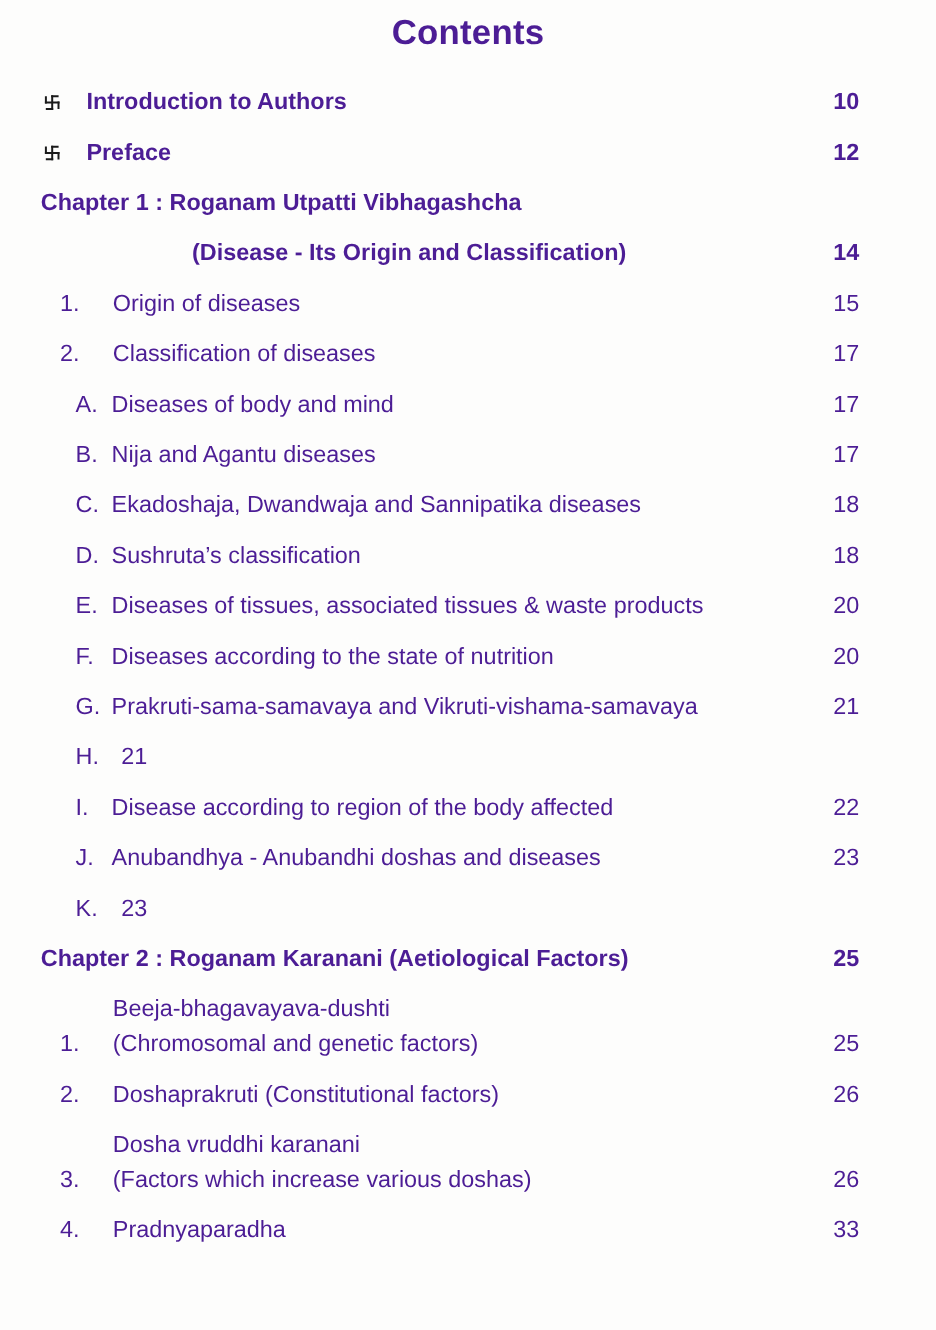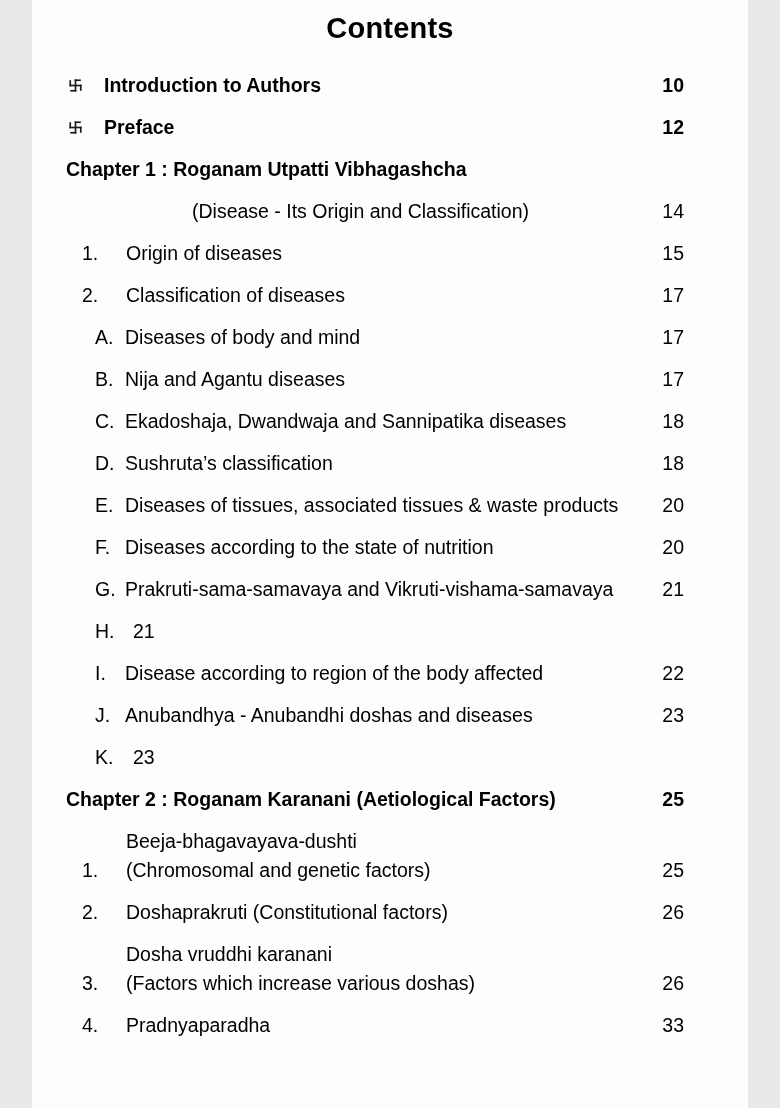--- a/index.html
+++ b/index.html
@@ -1,22 +1,22 @@
 <!DOCTYPE html>
 <html><head>
 <meta charset="utf-8">
 <style>
   html,body{margin:0;padding:0;background:#e9e9e9;}
   .page{
     position:relative;
-    width:716px;height:1108px;
+    width:780px;height:1108px;
     margin:0 auto;
     background:#fdfdfc;
     font-family:"Liberation Sans","DejaVu Sans",sans-serif;
-    color:#000000;
+    color:#4c1d95;
     overflow:hidden;
     box-sizing:border-box;
   }
   .title{
     margin:0;
     padding-top:12px;
     text-align:center;
     font-size:29px;
     font-weight:bold;
     letter-spacing:.2px;
@@ -53,21 +53,21 @@
     padding-left:2px;
     height:29px;
   }
   .row.front .marker svg{display:block;}
   
   .row.chapter{
     font-weight:bold;
     margin-top:7px;
   }
   .row.chapter-sub{
-    font-weight:normal;
+    font-weight:bold;
     padding-left:126px;
   }
   
   .row.numbered{padding-left:16px;}
   .row.numbered .num{width:44px;}
   
   .row.lettered{padding-left:29px;}
   .row.lettered .num{width:30px;}
   
   .row.ch2{padding-left:16px;}

